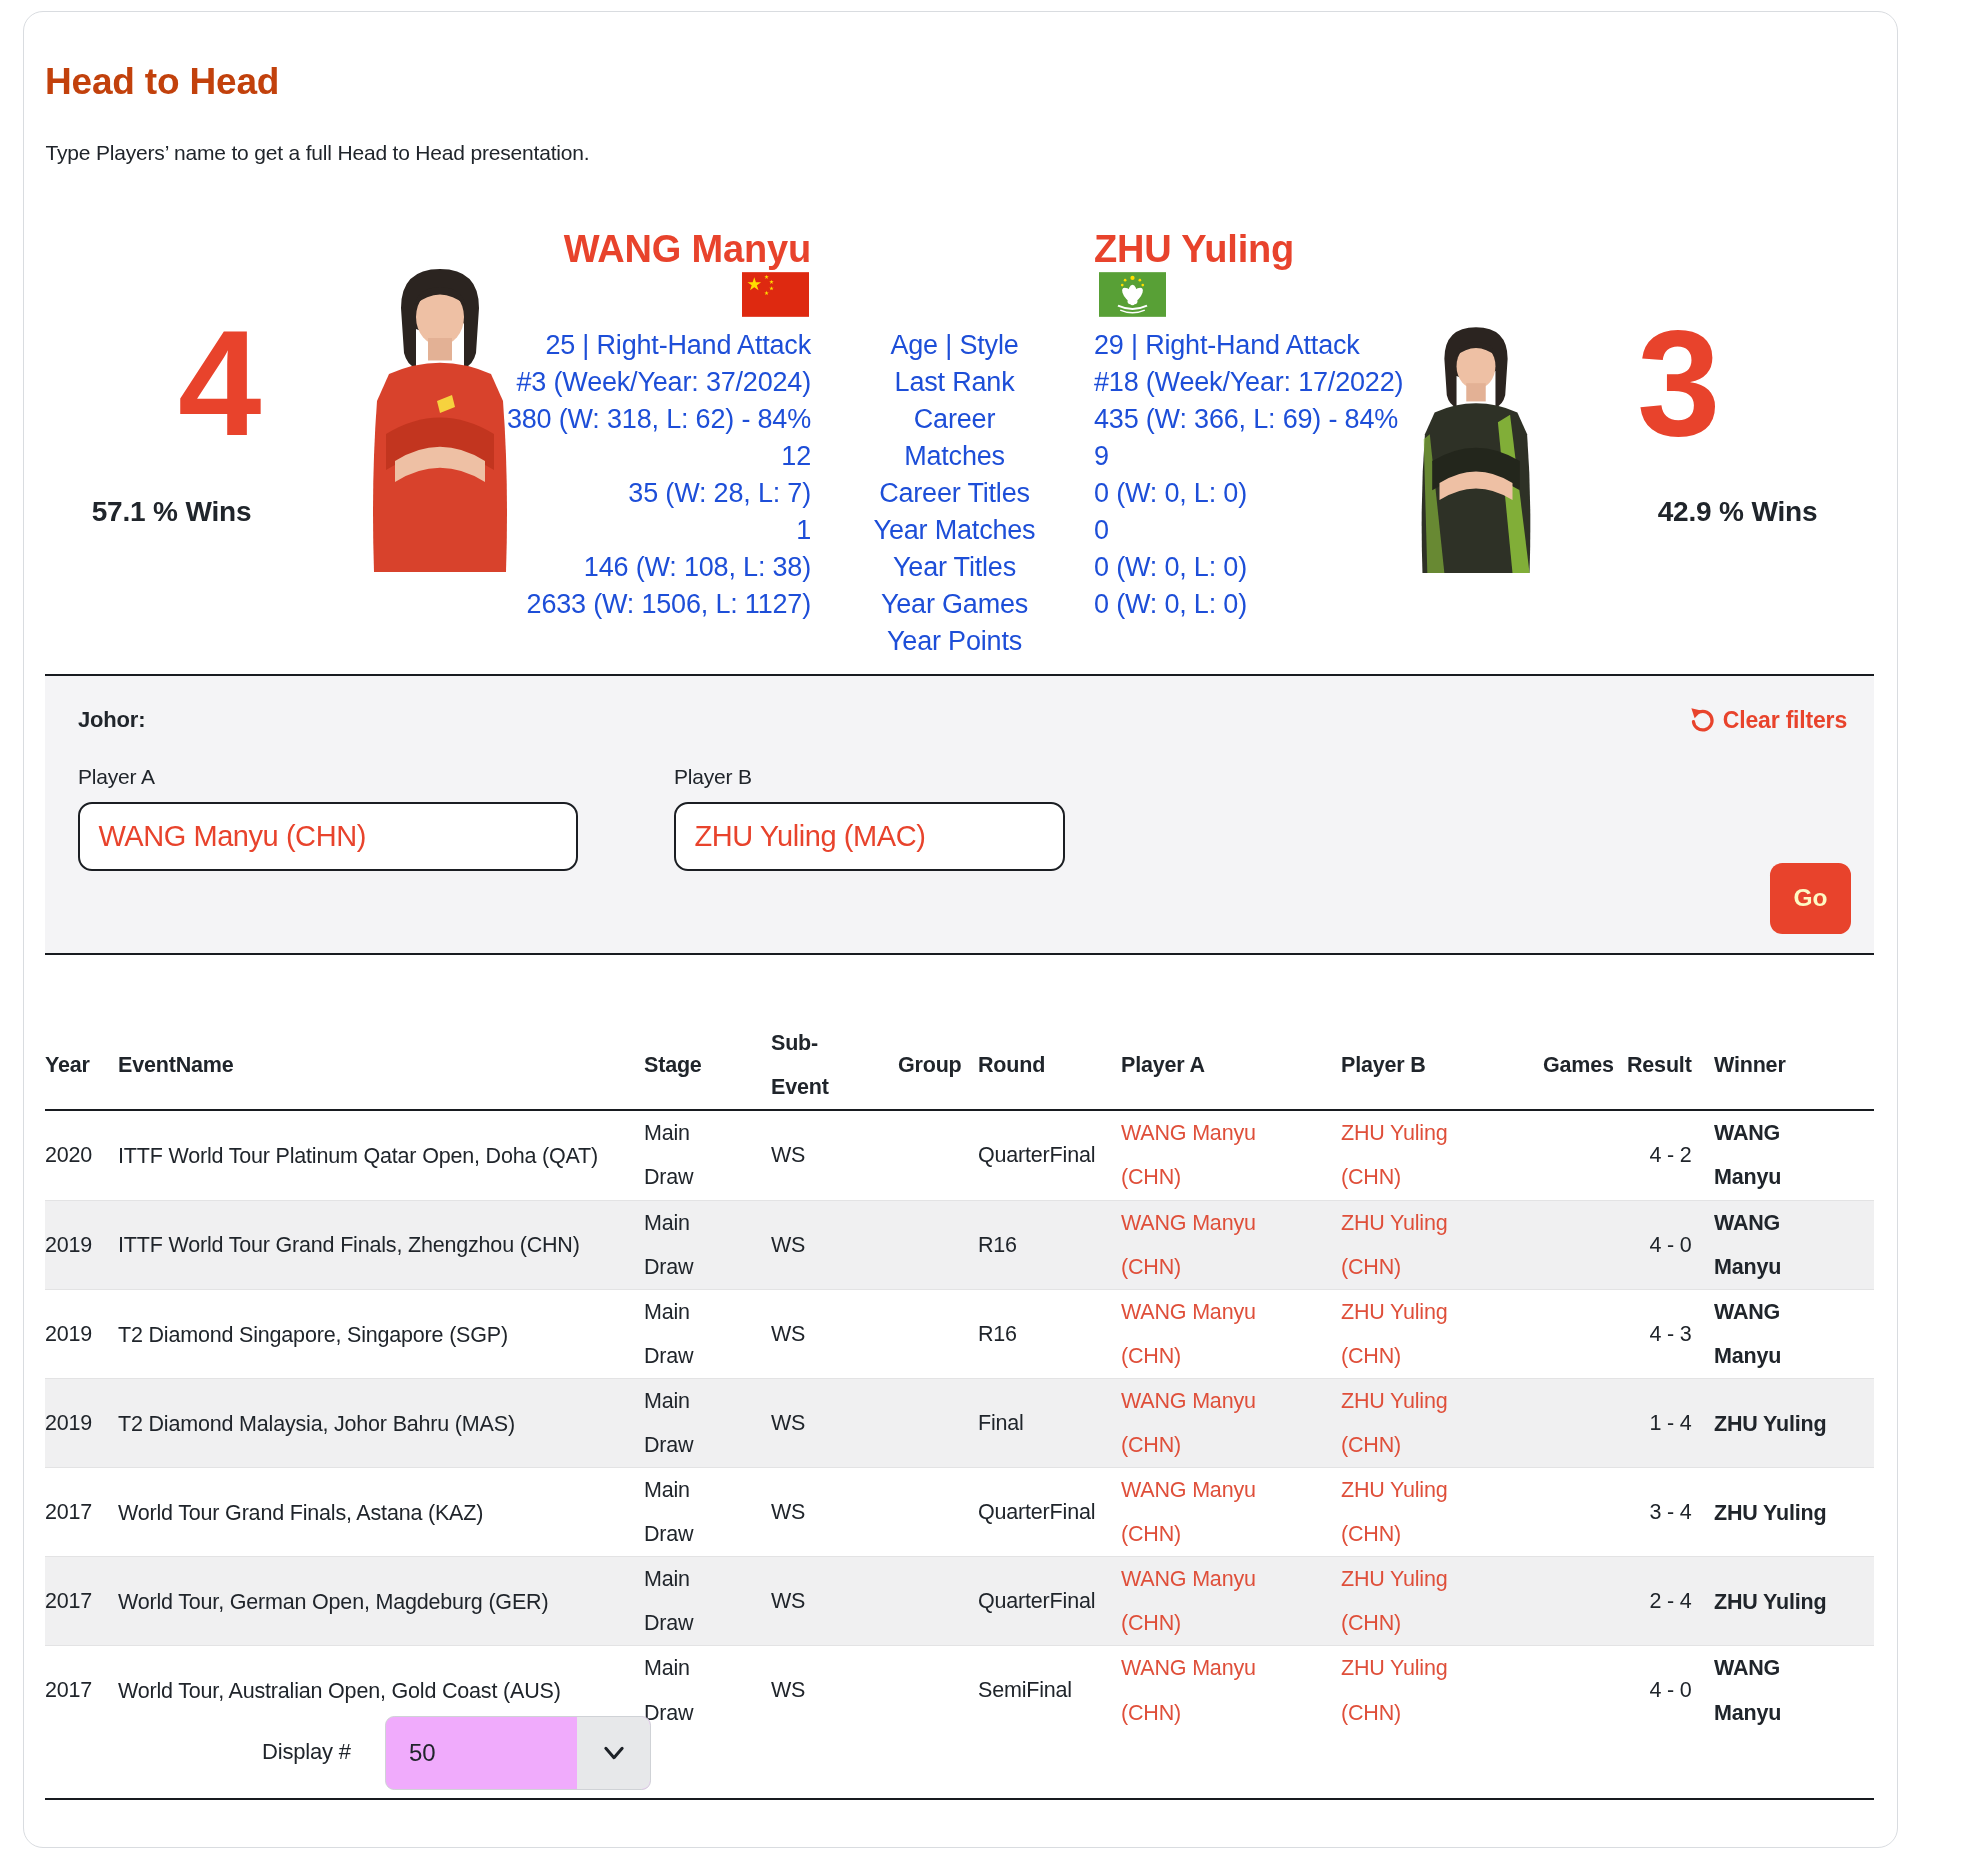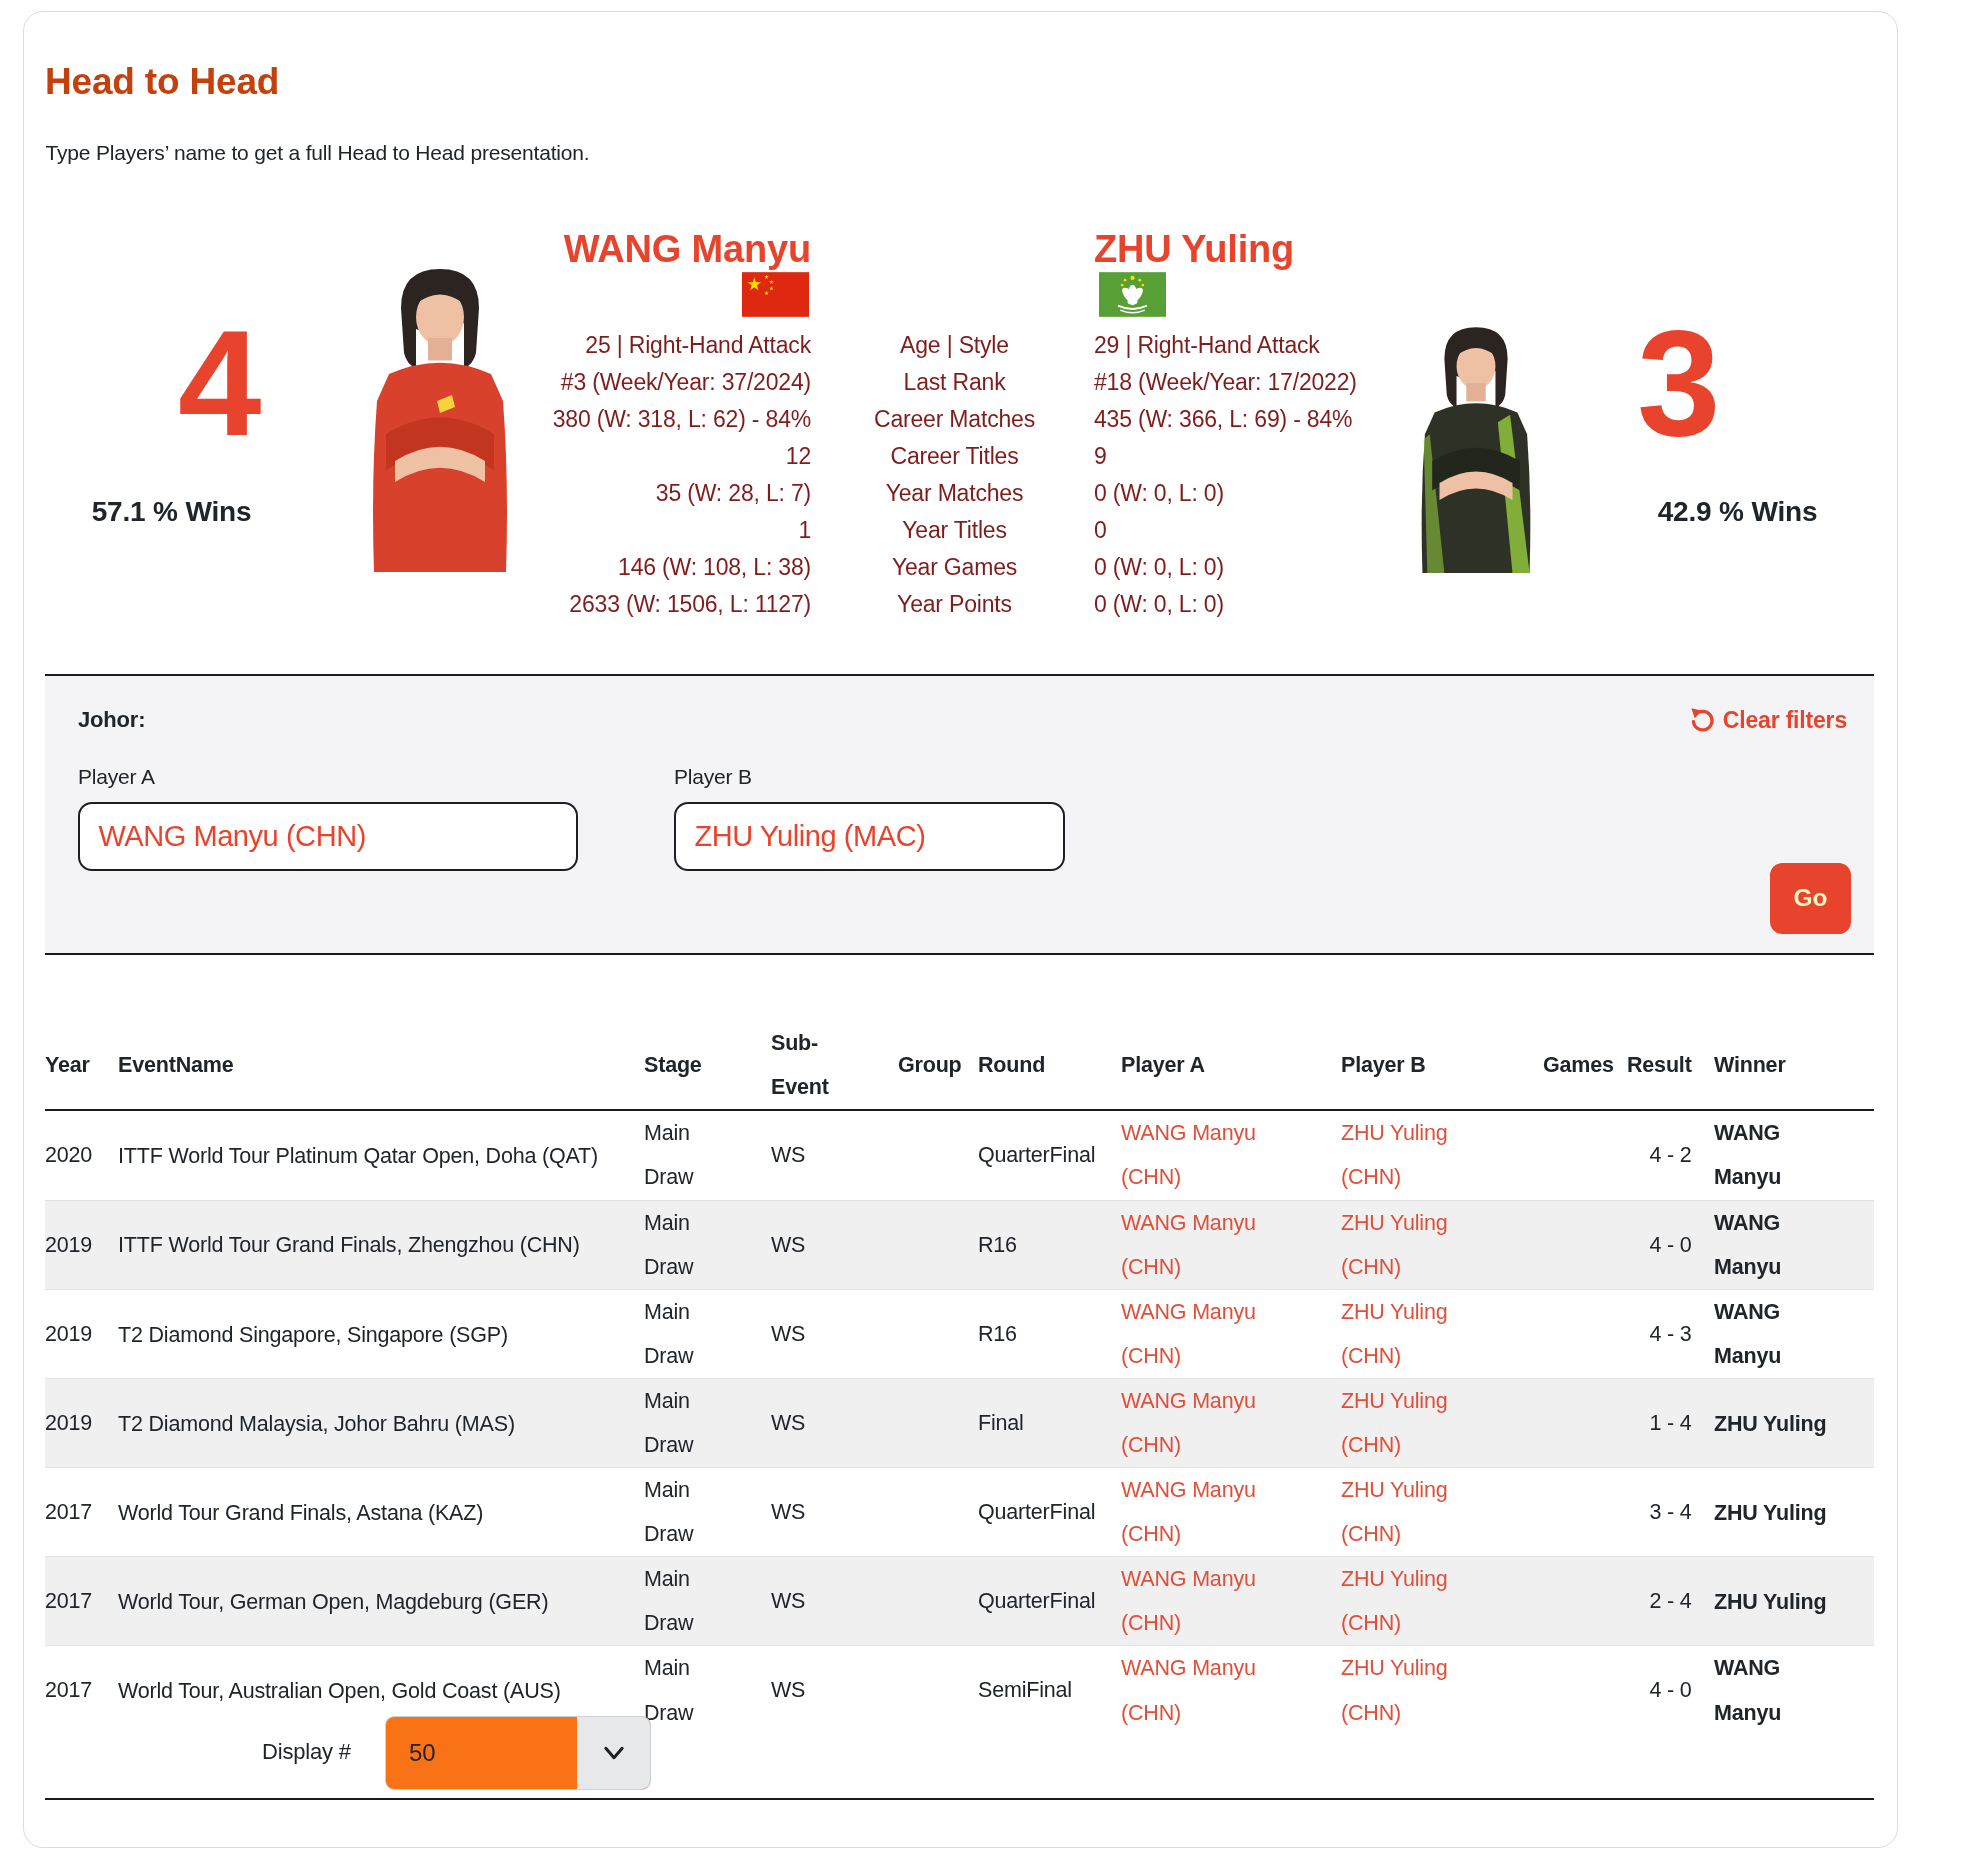--- a/index.html
+++ b/index.html
@@ -27,21 +27,21 @@
   .bignum.b{left:1578px; top:296px; width:153px;}
   .pct{font-size:28px; font-weight:bold; text-align:center; width:253px;}
   .pct.a{left:21px; top:484px;}
   .pct.b{left:1587px; top:484px;}
   .pname{font-size:38px; font-weight:bold; color:var(--accent); line-height:1;}
   .pname.a{left:437px; top:218px; width:350px; text-align:right;}
   .pname.b{left:1070px; top:218px; width:353px; text-align:left;}
   .flag{width:67px; height:45px; display:block;}
   .flag-a{left:718px; top:260px;}
   .flag-b{left:1075px; top:260px;}
-  .statcol{font-size:23px; line-height:37px; color:#7f1d1d;}
+  .statcol{font-size:27px; line-height:37px; color:#1d4ed8;}
   .statcol.a{left:437px; top:315px; width:350px; text-align:right;}
   .statcol.lbl{left:843px; top:315px; width:175px; text-align:center;}
   .statcol.b{left:1070px; top:315px; width:353px; text-align:left;}
   .photo{background:#fff; overflow:hidden;}
   .photo.a{left:326px; top:238px; width:180px; height:322px;}
   .photo.b{left:1379px; top:267px; width:146px; height:294px;}
   .photo svg{width:100%; height:100%; display:block;}
   
   .search-panel{
     left:21px; top:662px; width:1829px; height:281px; background:var(--panel);
@@ -81,21 +81,21 @@
   .w-stage{max-width:66px;}
   .w-event{max-width:506px;}
   .w-player{max-width:146px;}
   .w-winner{max-width:129px;}
   .c-player{color:var(--link); cursor:pointer;}
   .c-winner{font-weight:bold;}
   .c-result{text-align:center;}
   
   .display-label{left:238px; top:1727px; font-size:22px;}
   .display-select{
-    left:361px; top:1704px; width:266px; height:74px; background:#f97316;
+    left:361px; top:1704px; width:266px; height:74px; background:#f0abfc;
     border:1.5px solid #cfd2d6; border-radius:9.2px; display:flex; align-items:center;
     font-size:24px; cursor:pointer; overflow:hidden;
   }
   .display-select .val{padding-left:23px; flex:1;}
   .display-select .chev{width:73px; height:100%; background:#e7e8ea;
     display:flex; align-items:center; justify-content:center;}
   .display-select .chev svg{width:28px; height:28px;}
   .bottom-rule{left:21px; top:1786px; width:1829px; height:2.3px; background:var(--rule-dark);}
 </style>
 </head>

